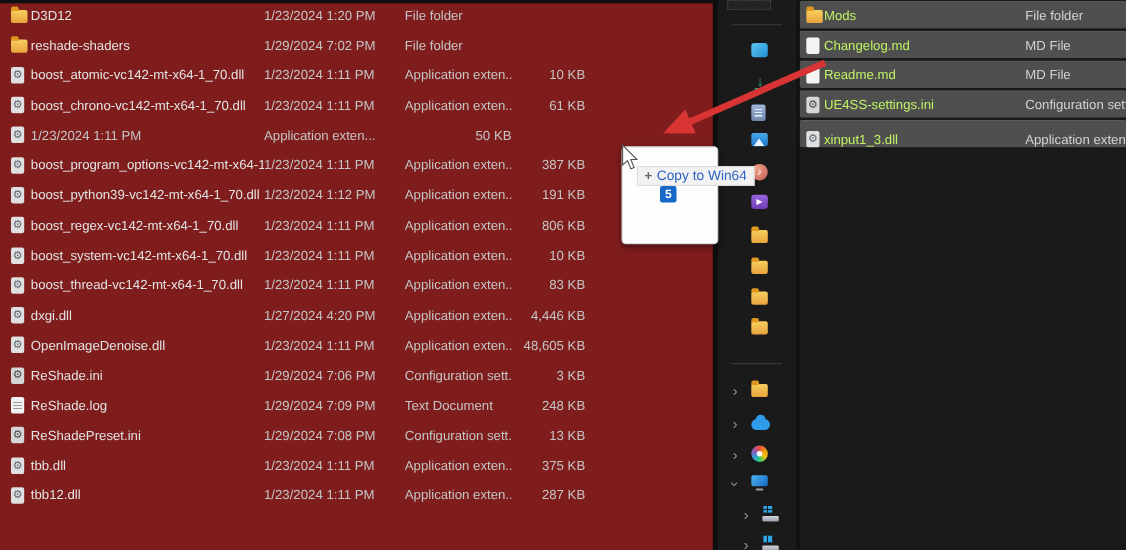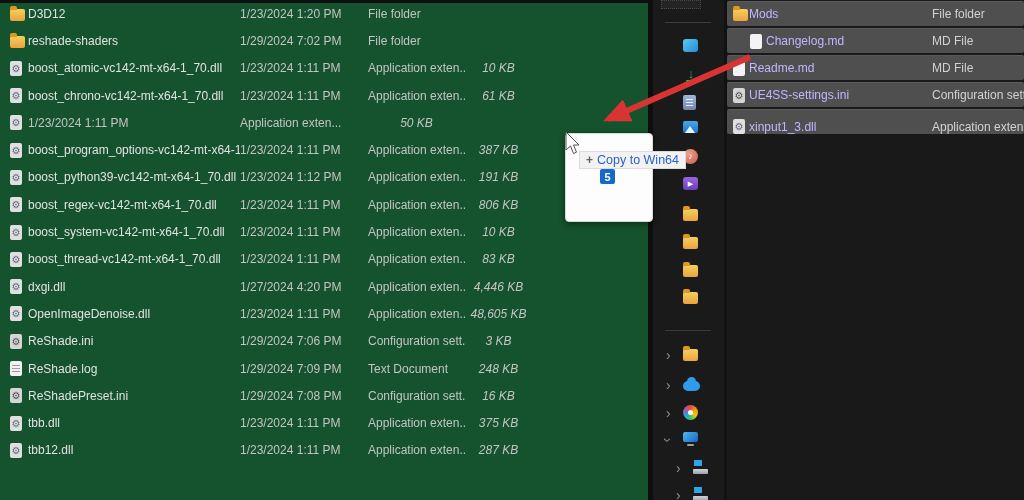--- a/index.html
+++ b/index.html
@@ -1,27 +1,27 @@
 <!DOCTYPE html>
 <html><head>
 <meta charset="utf-8">
 <style>
   * { margin:0; padding:0; box-sizing:border-box; }
   html,body { width:1024px; height:500px; overflow:hidden; background:#191919;
               font-family:"Liberation Sans", sans-serif; }
   #stage { position:relative; width:1024px; height:500px; background:#191919; }
 
   
-  #left-list { position:absolute; left:0; top:0; width:652px; height:500px; background:#14532d; }
+  #left-list { position:absolute; left:0; top:0; width:652px; height:500px; background:#7f1d1d; }
   .lrow { display:grid; grid-template-columns:28px 212px 128px 97px 67px;
           align-items:center; height:27.3px; color:#c9c9c9; font-size:12px; }
   .lrow .icon-cell { display:flex; justify-content:flex-start; padding-left:10px; }
   .lrow .name { color:#e2e2e2; white-space:nowrap; overflow:hidden; }
   .lrow .date, .lrow .type { white-space:nowrap; overflow:hidden; color:#c4c4c4; }
-  .lrow .size { text-align:center; color:#c4c4c4; white-space:nowrap;font-style:italic; }
+  .lrow .size { text-align:right; color:#c4c4c4; white-space:nowrap; }
   #top-edge { position:absolute; left:0; top:0; width:660px; height:3px; background:#0f0f0f; }
 
   
   #divider-left  { position:absolute; left:648px; top:0; width:5px; height:500px; background:#0e0e0e; }
   #nav-strip     { position:absolute; left:653px; top:0; width:71px; height:500px; background:#1a1a1a; }
   #divider-right { position:absolute; left:724px; top:0; width:3px; height:500px; background:#121212; }
   .nav-sep { position:absolute; left:12px; width:46px; height:1px; background:#3a3a3a; }
   #partial-item { position:absolute; left:8px; top:0px; width:40px; height:9px;
                   border:1px dotted #4a4a4a; background:#232323; }
   .nav-item { position:absolute; left:0; width:71px; height:20px; }
@@ -96,21 +96,21 @@
                     linear-gradient(transparent 44%, #1a1a1a 44% 56%, transparent 56%), #2da4e8; }
   .icon-drive::after { content:""; position:absolute; left:0; bottom:0; width:15px; height:5px;
                   background:linear-gradient(#cfd3da,#9ba1ab); border-radius:1px; }
 
   
   #right-list { position:absolute; left:727px; top:0; width:297px; height:500px; }
   .rrow { position:absolute; left:0; width:297px; height:25px; background:#4f4f4f;
           border-radius:2px; border-top:1px solid rgba(255,255,255,0.07);
           display:flex; align-items:center; overflow:hidden; }
   .rrow .icon-cell { width:22px; padding-left:6px; display:flex; }
-  .rrow .name { color:#c4b5fd; font-size:12px; white-space:nowrap; }
+  .rrow .name { color:#bef264; font-size:12px; white-space:nowrap; }
   .rrow .type { position:absolute; left:205px; color:#d2d2d2; font-size:12px; white-space:nowrap; }
 
   
   #drag-ghost { position:absolute; left:565px; top:133px; width:88px; height:89px;
                 background:#fdfdfd; border:1px solid #d8d8d8; border-radius:4px;
                 box-shadow:0 2px 6px rgba(0,0,0,0.45); z-index:30; }
   #drag-label { position:absolute; left:579px; top:151px; height:18px; padding:0 6px;
                 background:#f2f2f2; border:1px solid #dcdcdc; display:flex; align-items:center;
                 gap:4px; z-index:32; white-space:nowrap; }
   #drag-label .plus { color:#5f6368; font-size:12px; font-weight:bold; }
@@ -256,21 +256,21 @@
       <span class="cell type">Text Document</span>
       <span class="cell size">248 KB</span>
     </div>
       <div class="lrow">
       <span class="cell icon-cell">
           <span class="ficon icon-ini"></span>
         </span>
       <span class="cell name">ReShadePreset.ini</span>
       <span class="cell date">1/29/2024 7:08 PM</span>
       <span class="cell type">Configuration sett...</span>
-      <span class="cell size">16 KB</span>
+      <span class="cell size">13 KB</span>
     </div>
       <div class="lrow">
       <span class="cell icon-cell">
           <span class="ficon icon-dll"></span>
         </span>
       <span class="cell name">tbb.dll</span>
       <span class="cell date">1/23/2024 1:11 PM</span>
       <span class="cell type">Application exten...</span>
       <span class="cell size">375 KB</span>
     </div>
@@ -349,21 +349,21 @@
   <div id="divider-right"></div>
 
   <div id="right-list">
       <div class="rrow" style="top: 1px;">
       <span class="icon-cell">
           <span class="ficon icon-folder"></span>
         </span>
       <span class="name">Mods</span>
       <span class="type">File folder</span>
     </div>
-      <div class="rrow" style="top: 28px; padding-left: 17px;">
+      <div class="rrow" style="top: 28px;">
       <span class="icon-cell">
           <span class="ficon icon-md"></span>
         </span>
       <span class="name">Changelog.md</span>
       <span class="type">MD File</span>
     </div>
       <div class="rrow" style="top: 55px;">
       <span class="icon-cell">
           <span class="ficon icon-md"></span>
         </span>

